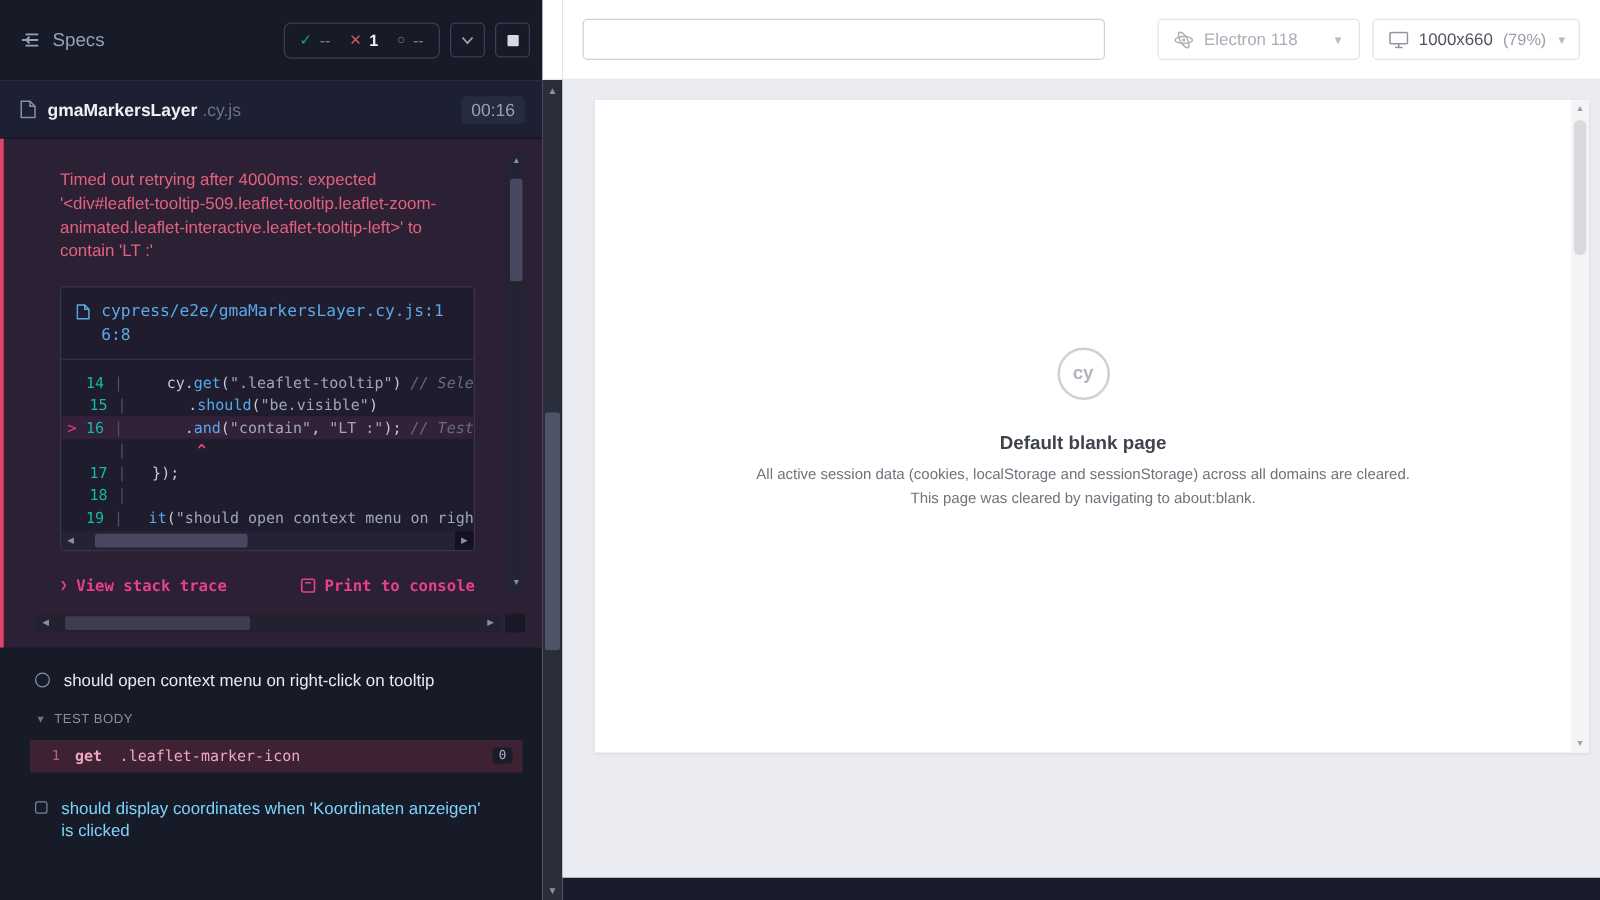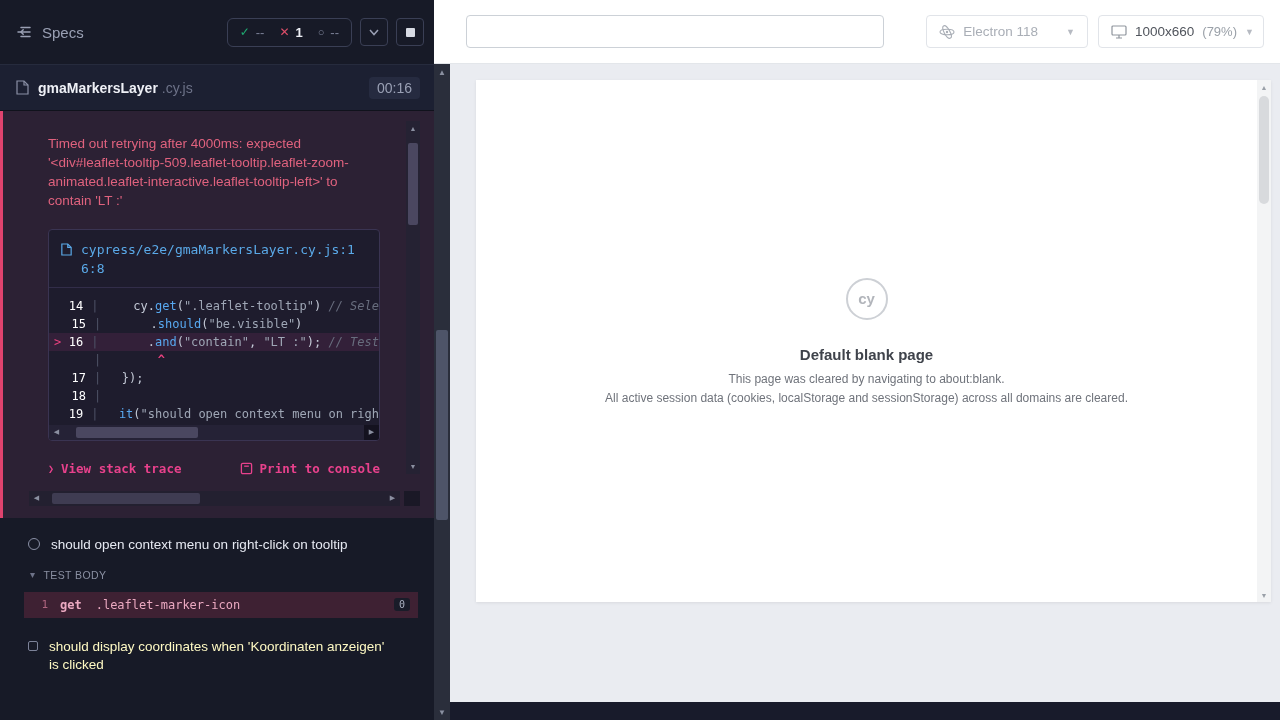--- a/index.html
+++ b/index.html
@@ -29,21 +29,21 @@
   
   .error-panel { position:relative; background:#2c2134; border-left:3px solid #e0436e; padding:24px 36px 42px 45px; }
   .error-message { width:330px; color:#e0627e; font-size:13.5px; line-height:1.4; }
   .code-frame { width:332px; margin-top:18px; background:#1e1c2d; border:1px solid #3a3452; border-radius:4px; overflow:hidden; }
   .frame-file { display:flex; gap:9px; padding:10px 12px 8px; border-bottom:1px solid #322d49; align-items:flex-start; }
   .frame-link { color:#5aa9e8; font-family:"DejaVu Sans Mono",monospace; font-size:13px; line-height:1.5; word-break:break-all; cursor:pointer; }
   .code-lines { padding:9px 0 2px; font-family:"DejaVu Sans Mono",monospace; font-size:12px; line-height:18px; overflow:hidden; }
   .code-line { display:flex; white-space:pre; padding-left:5px; }
   .code-line.highlight { background:#332039; }
   .marker { width:12px; color:#e8417e; }
-  .lnum { width:20px; text-align:right; color:#ffffff; }
+  .lnum { width:20px; text-align:right; color:#14b8a6; }
   .pipe { color:#4e5266; padding:0 6px 0 8px; }
   .tok-plain { color:#c3c9d6; }
   .tok-fn { color:#58a8f0; }
   .tok-str { color:#9fa7b6; }
   .tok-comment { color:#686d7e; font-style:italic; }
   .tok-caret { color:#e8417e; font-weight:700; }
   .frame-hscroll { height:15px; background:#252236; display:flex; }
   .hs-cell { width:15px; display:flex; align-items:center; justify-content:center; color:#8a8fa0; font-size:7px; }
   .hs-cell.dark { background:#14121f; }
   .hs-track { flex:1; position:relative; }
@@ -59,21 +59,21 @@
   .vs-thumb { position:absolute; top:8px; height:82px; left:2px; right:2px; background:#4a4760; border-radius:2px; }
   .error-hscroll { position:absolute; left:26px; right:34px; bottom:12px; height:15px; background:#232030; display:flex; }
   .scroll-corner { position:absolute; right:14px; bottom:12px; width:16px; height:15px; background:#1a1826; }
 
   
   .test-list { padding:8px 0; }
   .test-row { display:flex; align-items:flex-start; gap:11px; padding:10px 16px 8px 28px; cursor:pointer; }
   .t-icon.circle { width:12px; height:12px; border:1.5px solid #8a90a6; border-radius:50%; margin-top:2px; flex-shrink:0; }
   .t-icon.square { width:10px; height:10px; border:1.5px solid #7c8298; border-radius:2px; margin-top:3px; flex-shrink:0; }
   .t-title { color:#e6e9f2; font-size:13.5px; line-height:1.35; max-width:348px; }
-  .t-title.dim { color:#fef9c3; }
+  .t-title.dim { color:#7dd3fc; }
   .test-section { display:flex; align-items:center; gap:8px; padding:7px 16px 7px 30px; color:#8a90a2; font-size:10.5px; letter-spacing:0.4px; cursor:pointer; }
   .sec-chevron { color:#6d7288; font-size:10px; }
   .command-row { margin:4px 0 10px 24px; width:394px; background:#3e2133; display:flex; align-items:center; padding:6px 8px 6px 0; font-family:"DejaVu Sans Mono",monospace; font-size:12px; color:#eba9c1; cursor:pointer; }
   .cmd-num { width:36px; text-align:right; color:#b06680; font-size:11px; padding-right:12px; flex-shrink:0; }
   .cmd-method { font-weight:700; margin-right:14px; }
   .cmd-badge { margin-left:auto; background:#191c29; color:#aab0c0; font-size:10px; padding:1px 5px; border-radius:3px; }
 
   
   .reporter-sb { width:16px; flex-shrink:0; display:flex; flex-direction:column; background:#2a2e3b; }
   .sb-spacer { height:64px; background:#ffffff; border-bottom:1px solid #e3e6ea; }
@@ -287,22 +287,22 @@
         <span class="vp-scale">(79%)</span>
         <span class="hdr-chevron">▼</span>
       </button>
     </header>
 
     <div class="content-area">
       <div class="aut-frame">
         <div class="blank-page">
           <div class="cy-logo">cy</div>
           <div class="bp-title">Default blank page</div>
+          <div class="bp-line">All active session data (cookies, localStorage and sessionStorage) across all domains are cleared.</div>
           <div class="bp-line">This page was cleared by navigating to about:blank.</div>
-          <div class="bp-line">All active session data (cookies, localStorage and sessionStorage) across all domains are cleared.</div>
         </div>
         <div class="aut-sb">
           <span class="vs-arrow">▲</span>
           <span class="aut-thumb"></span>
           <span class="vs-arrow aut-sb-bottom">▼</span>
         </div>
       </div>
     </div>
 
     <div class="footer-strip"></div>

